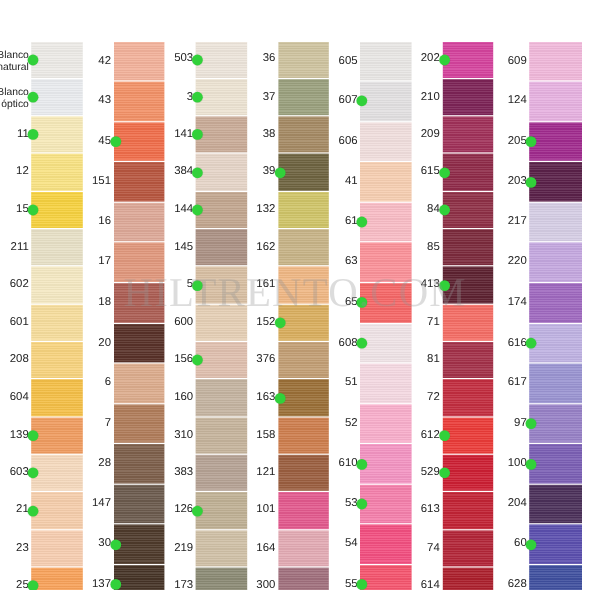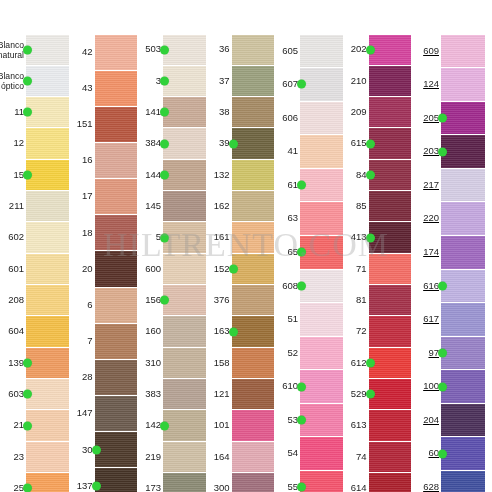--- a/index.html
+++ b/index.html
@@ -64,21 +64,21 @@
     width: 26px;
     flex: 0 0 26px;
     position: relative;
     display: flex;
     flex-direction: column;
     align-items: flex-end;
     justify-content: center;
     padding-right: 2px;
     box-sizing: border-box;
   }
-  .col:last-child .labelcell { width: 30px; flex: 0 0 30px; text-decoration: underline; }
+  .col:last-child .labelcell { width: 30px; flex: 0 0 30px; }
   .lbl {
     font-size: 9.5px;
     color: #232323;
     line-height: 10.5px;
     text-align: right;
     white-space: nowrap;
     font-family: "Liberation Sans", sans-serif;
   }
   .lbl.two-line { font-size: 8.6px; line-height: 10px; }
   .dot {
@@ -235,20 +235,27 @@
           <div class="swatch" style="background: rgb(242, 177, 154);"></div>
         </div>
         <div class="row">
           <div class="labelcell">
             <div class="lbl">43</div>
           </div>
           <div class="swatch" style="background: rgb(242, 145, 103);"></div>
         </div>
         <div class="row">
           <div class="labelcell">
+            <div class="lbl">45</div>
+            <span class="dot" style="background: rgb(49, 209, 58);"></span>
+          </div>
+          <div class="swatch" style="background: rgb(239, 109, 74);"></div>
+        </div>
+        <div class="row">
+          <div class="labelcell">
             <div class="lbl">151</div>
           </div>
           <div class="swatch" style="background: rgb(183, 86, 63);"></div>
         </div>
         <div class="row">
           <div class="labelcell">
             <div class="lbl">16</div>
           </div>
           <div class="swatch" style="background: rgb(221, 168, 151);"></div>
         </div>
@@ -384,21 +391,21 @@
           <div class="swatch" style="background: rgb(197, 179, 155);"></div>
         </div>
         <div class="row">
           <div class="labelcell">
             <div class="lbl">383</div>
           </div>
           <div class="swatch" style="background: rgb(181, 162, 148);"></div>
         </div>
         <div class="row">
           <div class="labelcell">
-            <div class="lbl">142</div>
+            <div class="lbl">126</div>
             <span class="dot" style="background: rgb(49, 209, 58);"></span>
           </div>
           <div class="swatch" style="background: rgb(191, 176, 148);"></div>
         </div>
         <div class="row">
           <div class="labelcell">
             <div class="lbl">219</div>
           </div>
           <div class="swatch" style="background: rgb(207, 192, 166);"></div>
         </div>

